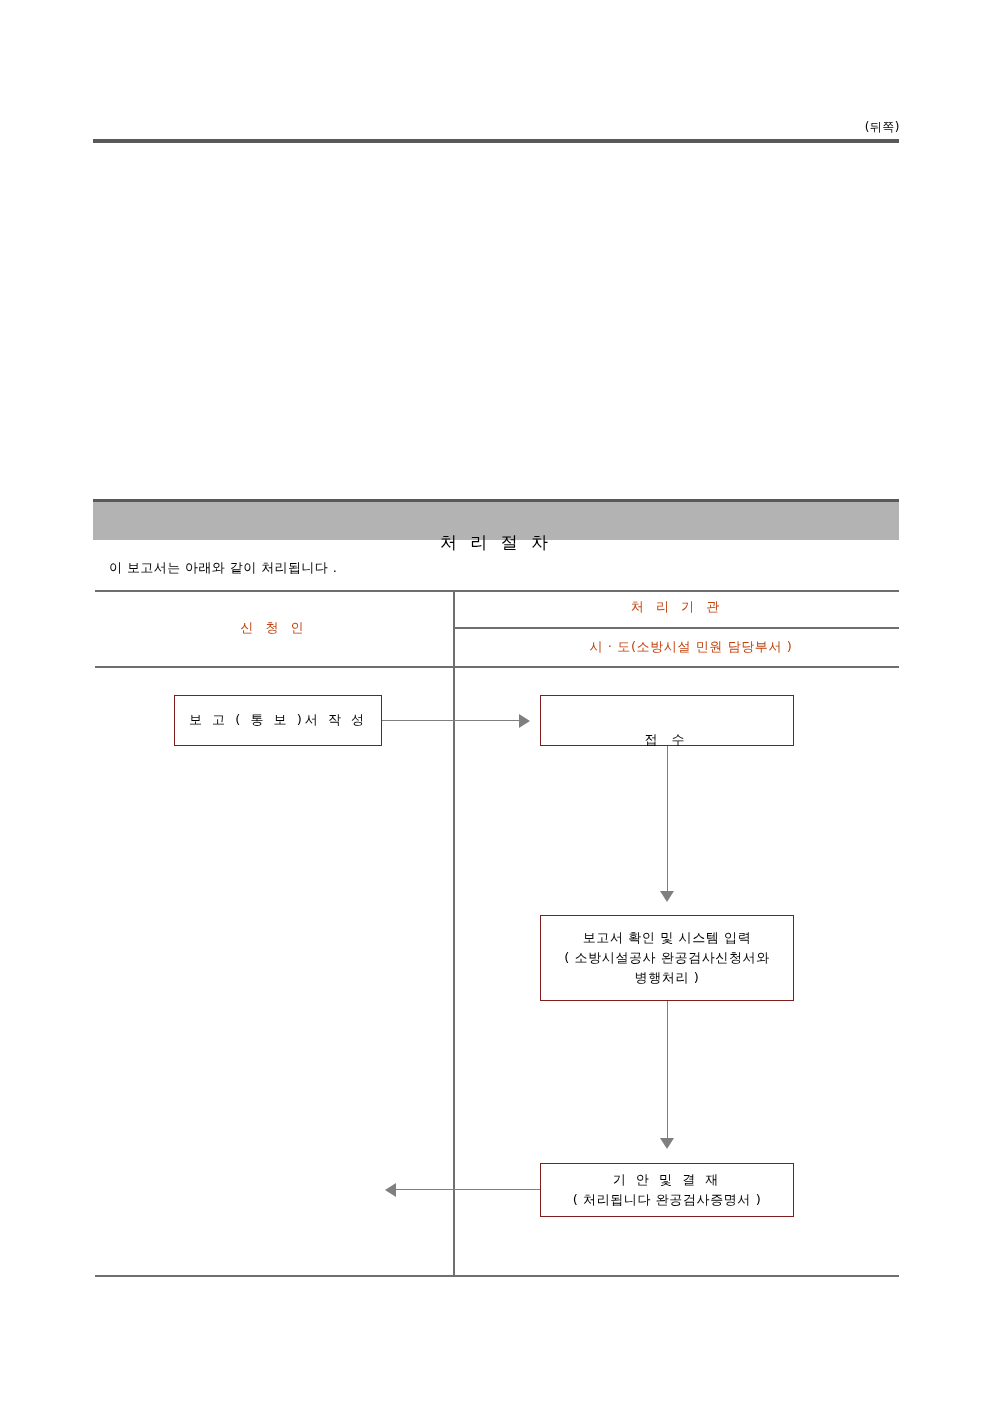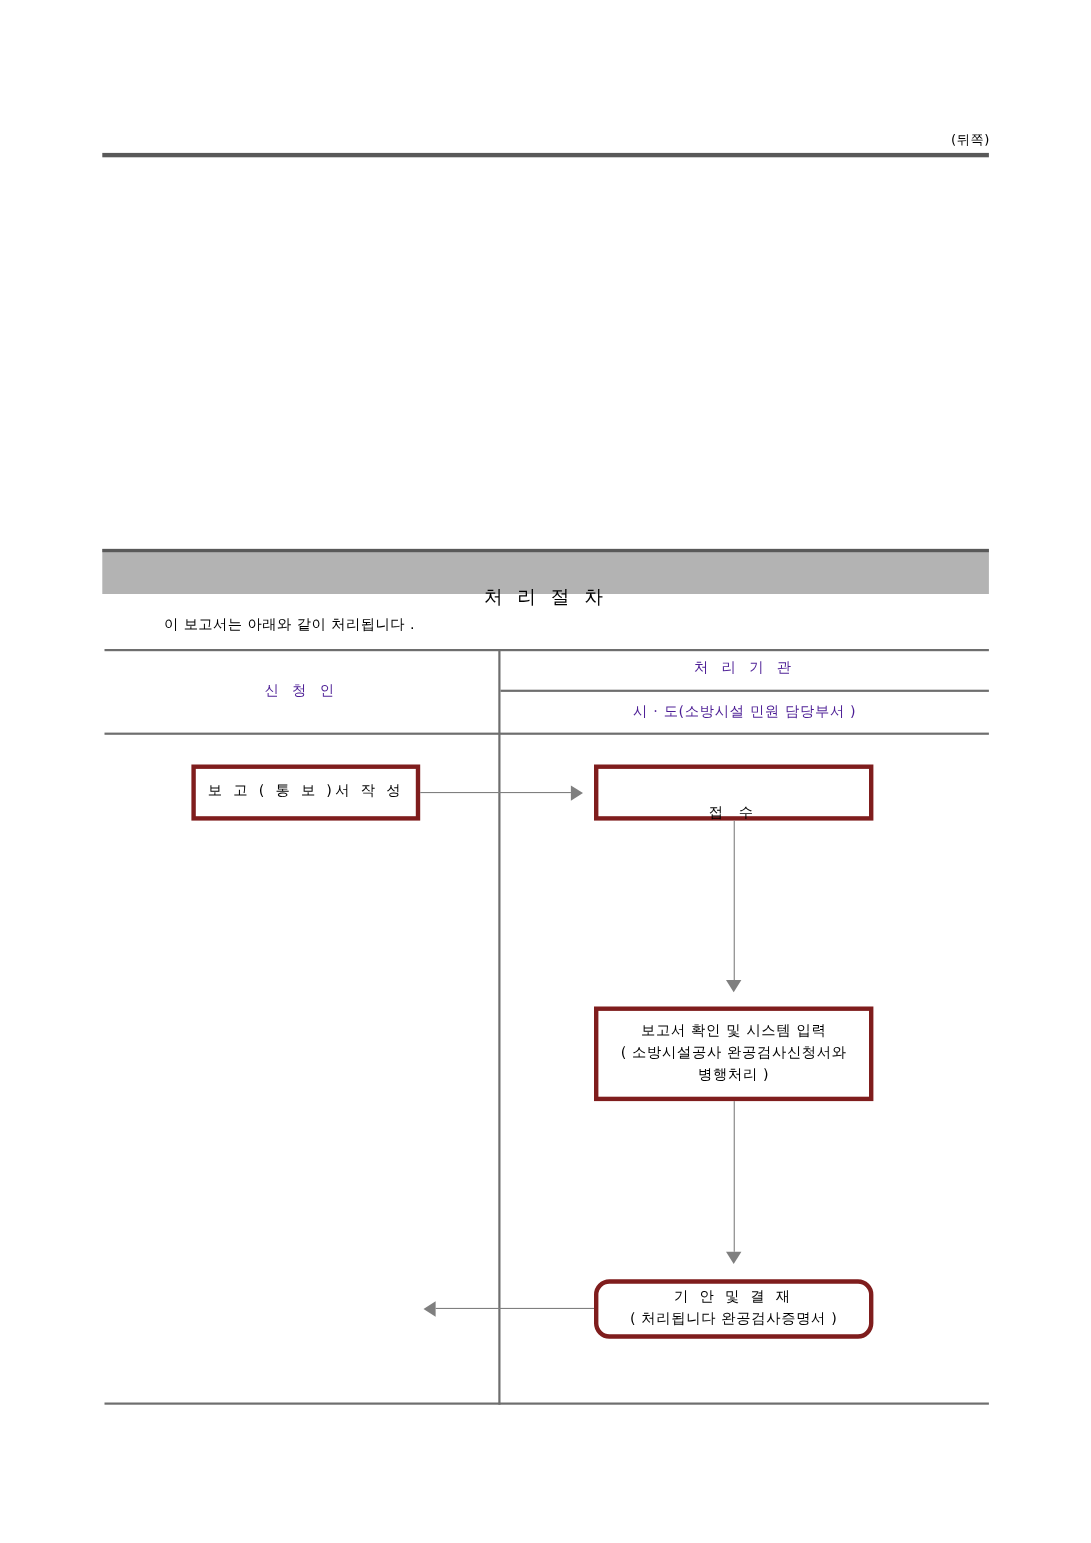--- a/index.html
+++ b/index.html
@@ -64,81 +64,80 @@
 
   
   .intro-line {
     position: absolute;
     left: 109px;
     top: 559px;
     font-size: 13px;
     letter-spacing: 0.4px;
     color: #000;
     white-space: nowrap;
-    margin-left: 40px;
   }
 
   
   .tbl-line {
     position: absolute;
     background: #6e6e6e;
   }
   .tbl-line.h { height: 2px; }
   .tbl-line.v { width: 2px; }
 
   .hdr-cell {
     position: absolute;
     text-align: center;
     font-size: 13px;
-    color: #4c1d95;
+    color: #c2410c;
     white-space: nowrap;
   }
   .hdr-applicant {
     left: 95px;
     width: 358px;
     top: 619px;
     letter-spacing: 4px;
   }
   .hdr-agency {
     left: 455px;
     width: 444px;
     top: 598px;
     letter-spacing: 4px;
   }
   .hdr-agency-sub {
-    left: 455px;
+    left: 469px;
     width: 444px;
     top: 638px;
     letter-spacing: 0.6px;
   }
 
   
   .flow-box {
     position: absolute;
-    border: 4px solid #7f1d1d;
+    border: 1px solid #7f1d1d;
     box-sizing: border-box;
     background: #ffffff;
     display: flex;
     flex-direction: column;
     align-items: center;
     justify-content: center;
     font-size: 13px;
     color: #000;
     line-height: 1.55;
     text-align: center;
   }
   .flow-box .ln { white-space: nowrap; display: block; }
   .sp3 { letter-spacing: 3px; }
   .sp5 { letter-spacing: 5px; margin-top: 40px; }
   .sp1 { letter-spacing: 0.6px; }
 
   #box-report   { left: 174px; top: 695px;  width: 208px; height: 51px; }
   #box-receive  { left: 540px; top: 695px;  width: 254px; height: 51px; }
   #box-check    { left: 540px; top: 915px;  width: 254px; height: 86px; }
-  #box-draft    { left: 540px; top: 1163px; width: 254px; height: 54px; border-radius: 14px; }
+  #box-draft    { left: 540px; top: 1163px; width: 254px; height: 54px; }
   #box-notify   { left: 174px; top: 1163px; width: 208px; height: 54px; }
 
   
   .conn {
     position: absolute;
     background: #7f7f7f;
   }
   .conn.h { height: 1px; }
   .conn.v { width: 1px; }
 

